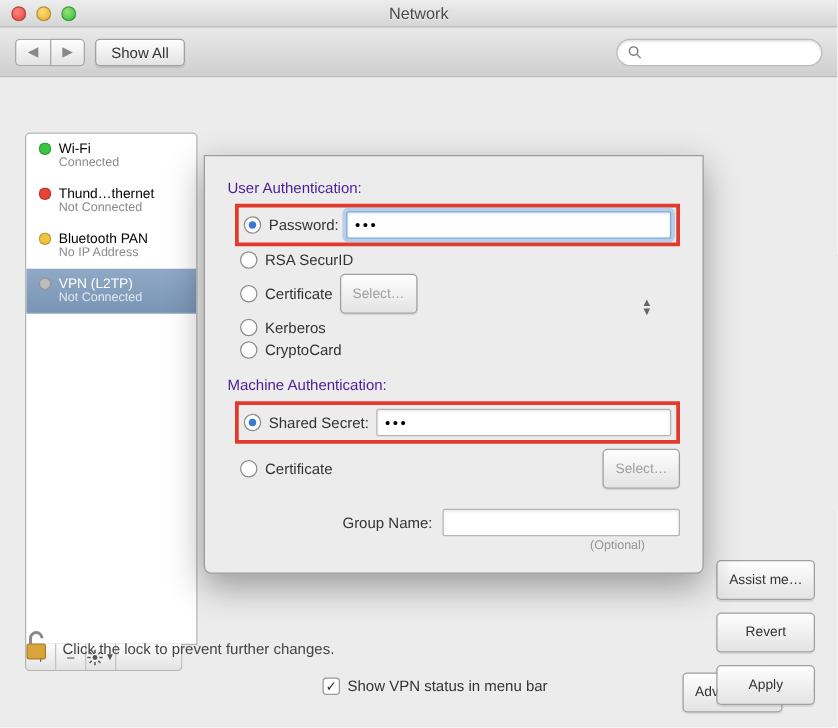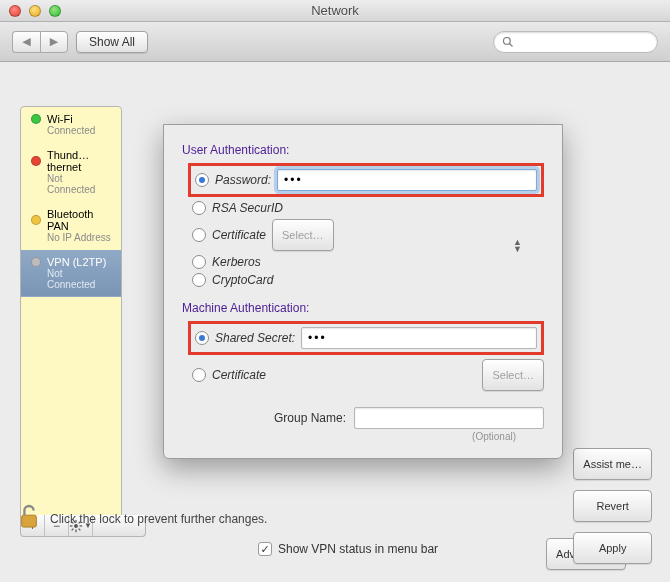--- a/index.html
+++ b/index.html
@@ -22,21 +22,21 @@
 .nav-btn:last-child { border-radius: 0 4px 4px 0; }
 .btn { height: 22px; padding: 0 12px; background: linear-gradient(#fefefe,#e3e3e3); border: 1px solid #a0a0a0; border-radius: 4px; font-size: 12px; color: #333; box-shadow: 0 1px 0 rgba(255,255,255,0.6) inset, 0 1px 1px rgba(0,0,0,0.1); }
 .btn.small { height: 32px; padding: 0 9px; font-size: 11px; }
 .btn.primary { background: linear-gradient(#bfe0ff,#6fb3f5); border-color: #4b7fb8; color: #000; }
 .search { margin-left: auto; width: 165px; height: 22px; border: 1px solid #bcbcbc; border-radius: 11px; background: #fff; display:flex; align-items:center; padding: 0 8px; box-shadow: inset 0 1px 2px rgba(0,0,0,0.15); }
 .search svg { width: 12px; height: 12px; fill: #7a7a7a; }
 
 
 .wrap { height: calc(582px - 22px - 40px); background: #ececec; position: relative; }
 
-.sidebar { position: absolute; left: 20px; top: 44px; width: 102px; height: 410px; background: #fef9c3; border: 1px solid #b5b5b5; border-radius: 4px 4px 0 0; overflow: hidden; }
+.sidebar { position: absolute; left: 20px; top: 44px; width: 138px; height: 410px; background: #ffffff; border: 1px solid #b5b5b5; border-radius: 4px 4px 0 0; overflow: hidden; }
 .side-item { padding: 6px 8px 6px 10px; border-bottom: 1px solid rgba(0,0,0,0); display:flex; flex-direction: column; }
 .side-item .line1 { display:flex; align-items:center; gap:6px; font-size:11px; color:#000;}
 .dot { width:10px; height:10px; border-radius:50%; flex-shrink:0; border: 0.5px solid rgba(0,0,0,0.2);}
 .dot.green { background:#3ac542;} .dot.red{background:#e74435;} .dot.yellow{background:#f0c43e;} .dot.gray{background:#bcbcbc;}
 .side-item .line2 { font-size:10px; color:#8a8a8a; padding-left:16px;}
 .side-item.selected { background: linear-gradient(#8fa9c6,#7a95b5); }
 .side-item.selected .line1 { color:#fff;text-align:right; }
 .side-item.selected .line2 { color:#e0e8f0; }
 
 .side-toolbar { position:absolute; left:20px; top:453px; width:126px; height:22px; background:linear-gradient(#fdfdfd,#e3e3e3); border:1px solid #b5b5b5; border-top:none; border-radius:0 0 4px 4px; display:flex;}
@@ -60,21 +60,21 @@
 
 .bottom-btns { position:absolute; right:18px; bottom:18px; display:flex; gap:10px;flex-direction:column;}
 
 
 .sheet { position:absolute; left:163px; top:62px; width:400px; background:#ececec; border:1px solid #9c9c9c; border-radius:0 0 6px 6px; box-shadow: 0 10px 28px rgba(0,0,0,0.35); padding: 14px 18px 16px; }
 .sheet .section-label { font-size:12px; color:#4c1d95; margin-bottom:6px; margin-top:4px;}
 .sheet .row { display:flex; align-items:center; gap:6px; margin: 4px 0 4px 10px; }
 .radio { width:14px; height:14px; border-radius:50%; border:1px solid #8c8c8c; background:#fff; display:inline-flex; align-items:center; justify-content:center; flex-shrink:0;}
 .radio .inner { width:6px; height:6px; border-radius:50%; background:#3a78d6; display:none;}
 .radio.checked .inner { display:block; }
-.rlabel { font-size:12px; color:#333; min-width:0;font-style:italic;}
+.rlabel { font-size:12px; color:#333; min-width:0;}
 .tfield { height:22px; border:1px solid #b5b5b5; background:#fff; border-radius:2px; padding:0 6px; font-size:12px; letter-spacing:2px; box-shadow: inset 0 1px 2px rgba(0,0,0,0.1);}
 .highlight-box { border:3px solid #e23b2e; padding:3px 4px; display:flex; align-items:center; gap:6px; margin:2px 0 4px 6px;}
 .group-row { display:flex; align-items:center; gap:8px; margin:16px 0 2px 0; justify-content:flex-end;}
 .group-row .glabel { font-size:12px; color:#333;}
 .optional { font-size:10px; color:#949494; text-align:right; margin-right:28px; margin-top:2px;}
 .sheet-btns { display:flex; gap:12px; justify-content:flex-end; margin-top:18px;}
 input { font-family: inherit; }
 </style>
 </head>
 <body>

